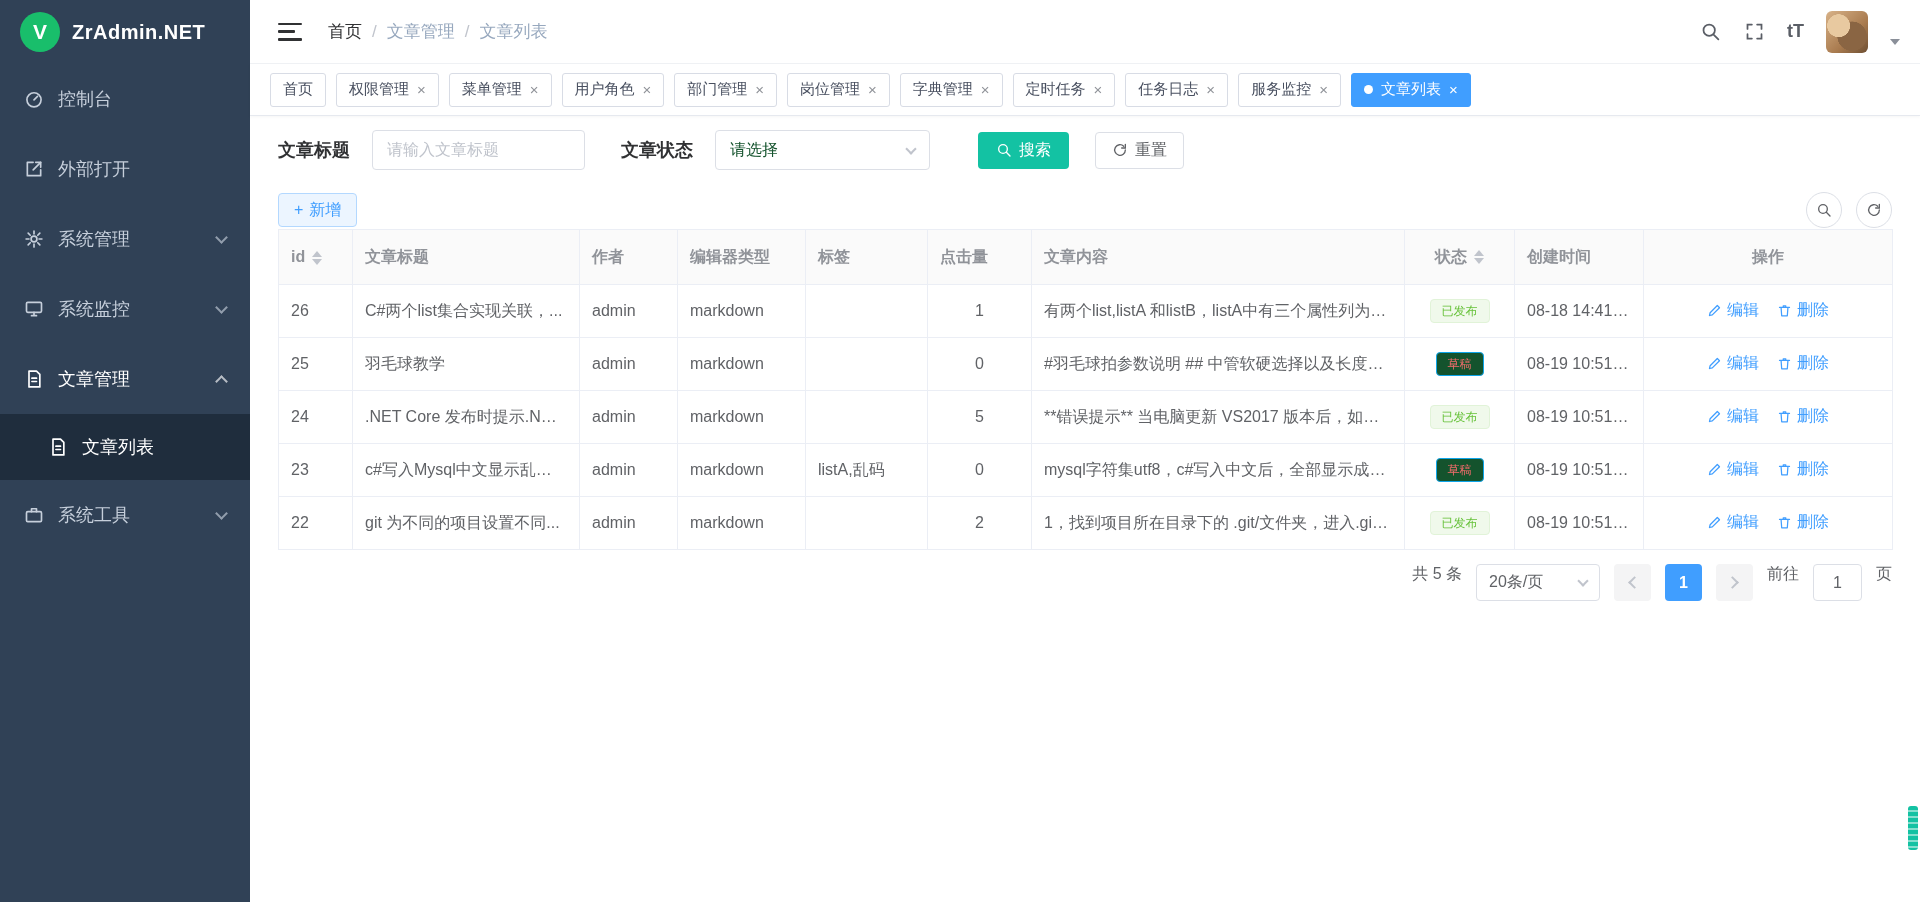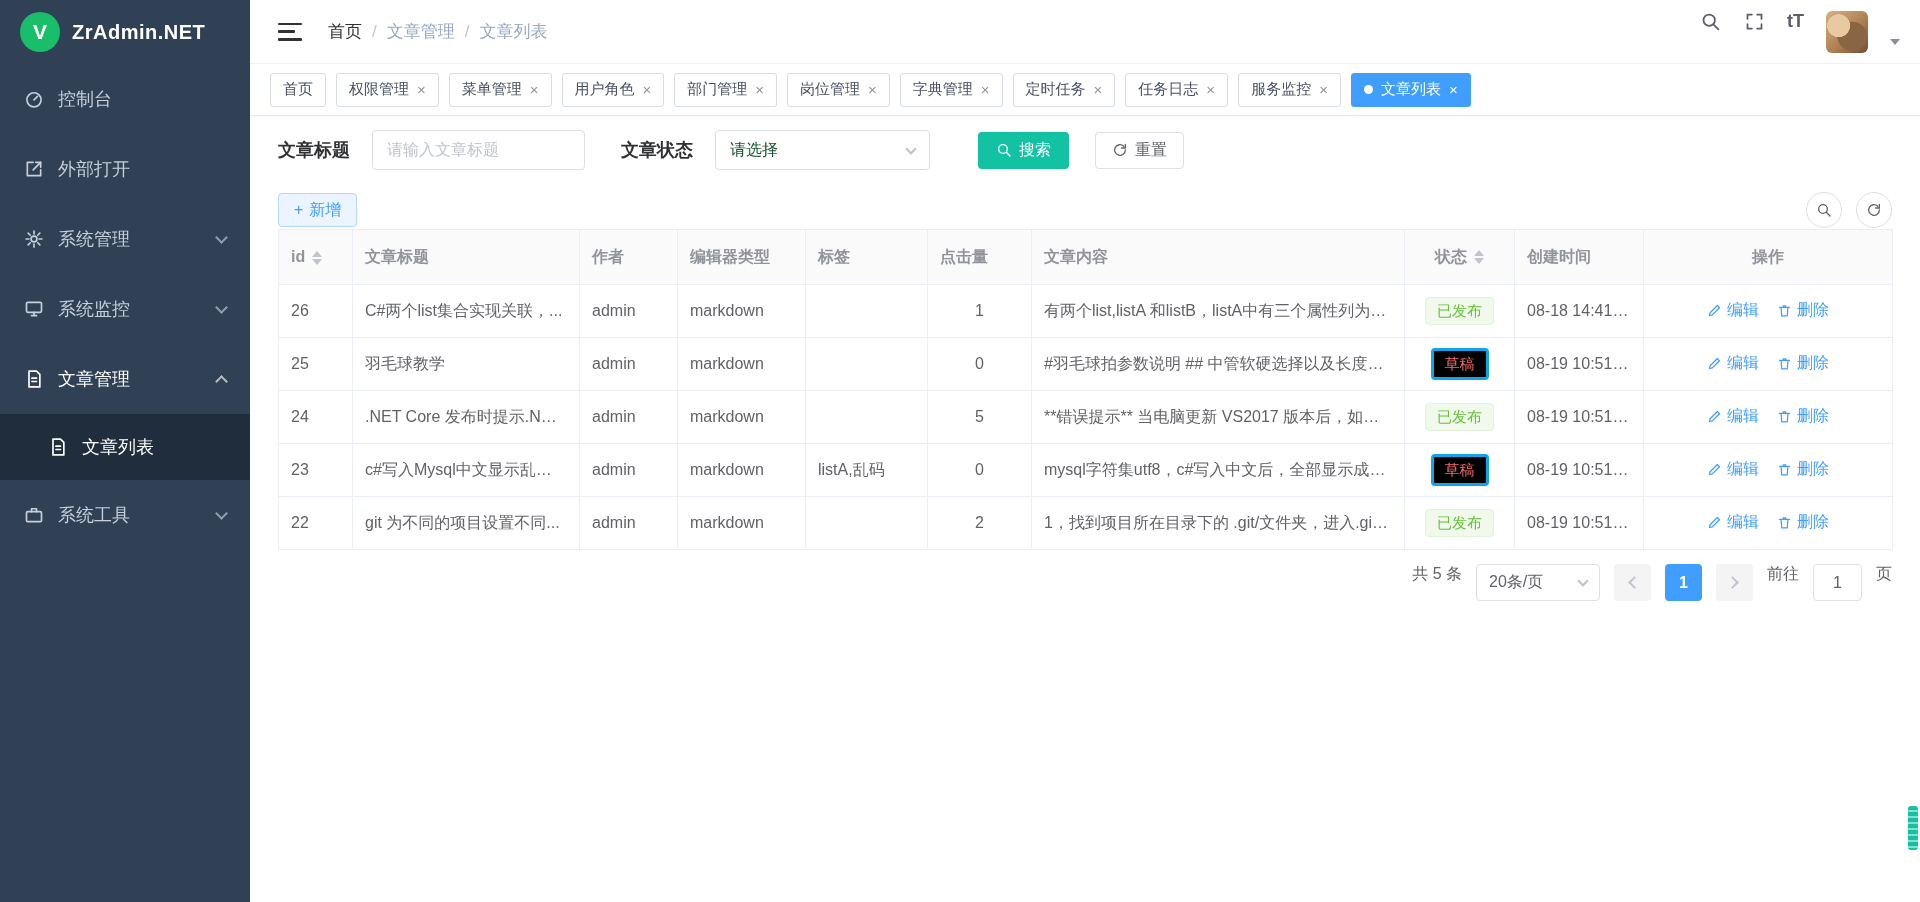--- a/index.html
+++ b/index.html
@@ -24,21 +24,21 @@
   
   .main{flex:1;display:flex;flex-direction:column;min-width:0}
   .topbar{height:64px;display:flex;align-items:center;padding:0 20px;border-bottom:1px solid #f0f2f5;flex-shrink:0}
   .hamburger{width:24px;height:18px;display:flex;flex-direction:column;justify-content:space-between;cursor:pointer;margin:0 8px}
   .hamburger i{display:block;height:2.5px;background:#303133;border-radius:1px}
   .hamburger i:nth-child(1){width:24px}.hamburger i:nth-child(2){width:17px}.hamburger i:nth-child(3){width:24px}
   .breadcrumb{display:flex;align-items:center;gap:10px;margin-left:18px;font-size:17px}
   .crumb-first{color:#303133}
   .crumb-link{color:#97a8be;cursor:pointer}
   .crumb-sep{color:#c0c4cc}
-  .top-icons{margin-left:auto;display:flex;gap:22px}
+  .top-icons{margin-left:auto;display:flex;align-items:center;gap:22px}
   .ticon{width:22px;height:22px;color:#5a5e66;cursor:pointer;display:flex;align-items:center;justify-content:center}
   .ticon svg{width:21px;height:21px;stroke:currentColor;fill:none;stroke-width:2;stroke-linecap:round}
   .font-size-icon{font-size:18px;font-weight:bold;color:#5a5e66;cursor:pointer}
   .avatar{width:42px;height:42px;border-radius:6px;cursor:pointer;background:
     radial-gradient(circle at 30% 35%, #e8c9a0 0 28%, transparent 29%),
     radial-gradient(circle at 62% 60%, #8a6543 0 40%, transparent 41%),
     linear-gradient(135deg,#d8b288,#a97b4f 60%,#6e4f33)}
   .caret-down{width:0;height:0;border-left:5px solid transparent;border-right:5px solid transparent;border-top:6px solid #8a8f99;align-self:flex-end;margin-bottom:8px;cursor:pointer}
 
   
@@ -71,23 +71,23 @@
 
   
   table{margin-top:1px;width:100%;border-collapse:collapse;table-layout:fixed;font-size:16px}
   th,td{border:1px solid #ebeef5;padding:0 12px;white-space:nowrap;overflow:hidden;text-overflow:ellipsis}
   th{height:55px;background:#fafafa;color:#909399;font-weight:bold;text-align:left}
   td{height:53px;color:#606266;background:#fff}
   th.center,td.center{text-align:center}
   .sort-carets{display:inline-flex;flex-direction:column;gap:2px;margin-left:7px;vertical-align:middle;cursor:pointer}
   .sc-up{width:0;height:0;border-left:5px solid transparent;border-right:5px solid transparent;border-bottom:6px solid #c0c4cc}
   .sc-down{width:0;height:0;border-left:5px solid transparent;border-right:5px solid transparent;border-top:6px solid #c0c4cc}
-  .badge{display:inline-block;padding:4px 11px;border-radius:4px;font-size:15px;line-height:1.2}
+  .badge{display:inline-block;padding:4px 11px;border-radius:4px;font-size:12px;line-height:1.2}
   .badge.published{color:#67c23a;background:#f0f9eb;border:1px solid #e1f3d8}
-  .badge.draft{color:#f56c6c;background:#000000;border:3px solid #0ea5e9}
+  .badge.draft{color:#f56c6c;background:#14532d;border:1px solid #0ea5e9}
   .op-link{color:#409eff;display:inline-flex;align-items:center;gap:5px;cursor:pointer;margin:0 9px;font-size:16px}
   .op-link svg{width:15px;height:15px;stroke:currentColor;fill:none;stroke-width:2;stroke-linecap:round;stroke-linejoin:round}
 
   
   .pagination{margin-top:14px;display:flex;justify-content:flex-end;gap:14px;font-size:16px;color:#606266}
   .pg-select{width:124px;height:37px;border:1px solid #dcdfe6;border-radius:4px;display:flex;align-items:center;justify-content:space-between;padding:0 12px;cursor:pointer}
   .pg-btn{width:37px;height:37px;border-radius:4px;background:#f4f4f5;display:flex;align-items:center;justify-content:center;cursor:pointer}
   .pg-arrow{width:9px;height:9px;border-right:2px solid #c0c4cc;border-bottom:2px solid #c0c4cc}
   .pg-arrow.left{transform:rotate(135deg);margin-left:4px}
   .pg-arrow.right{transform:rotate(-45deg);margin-right:4px}

